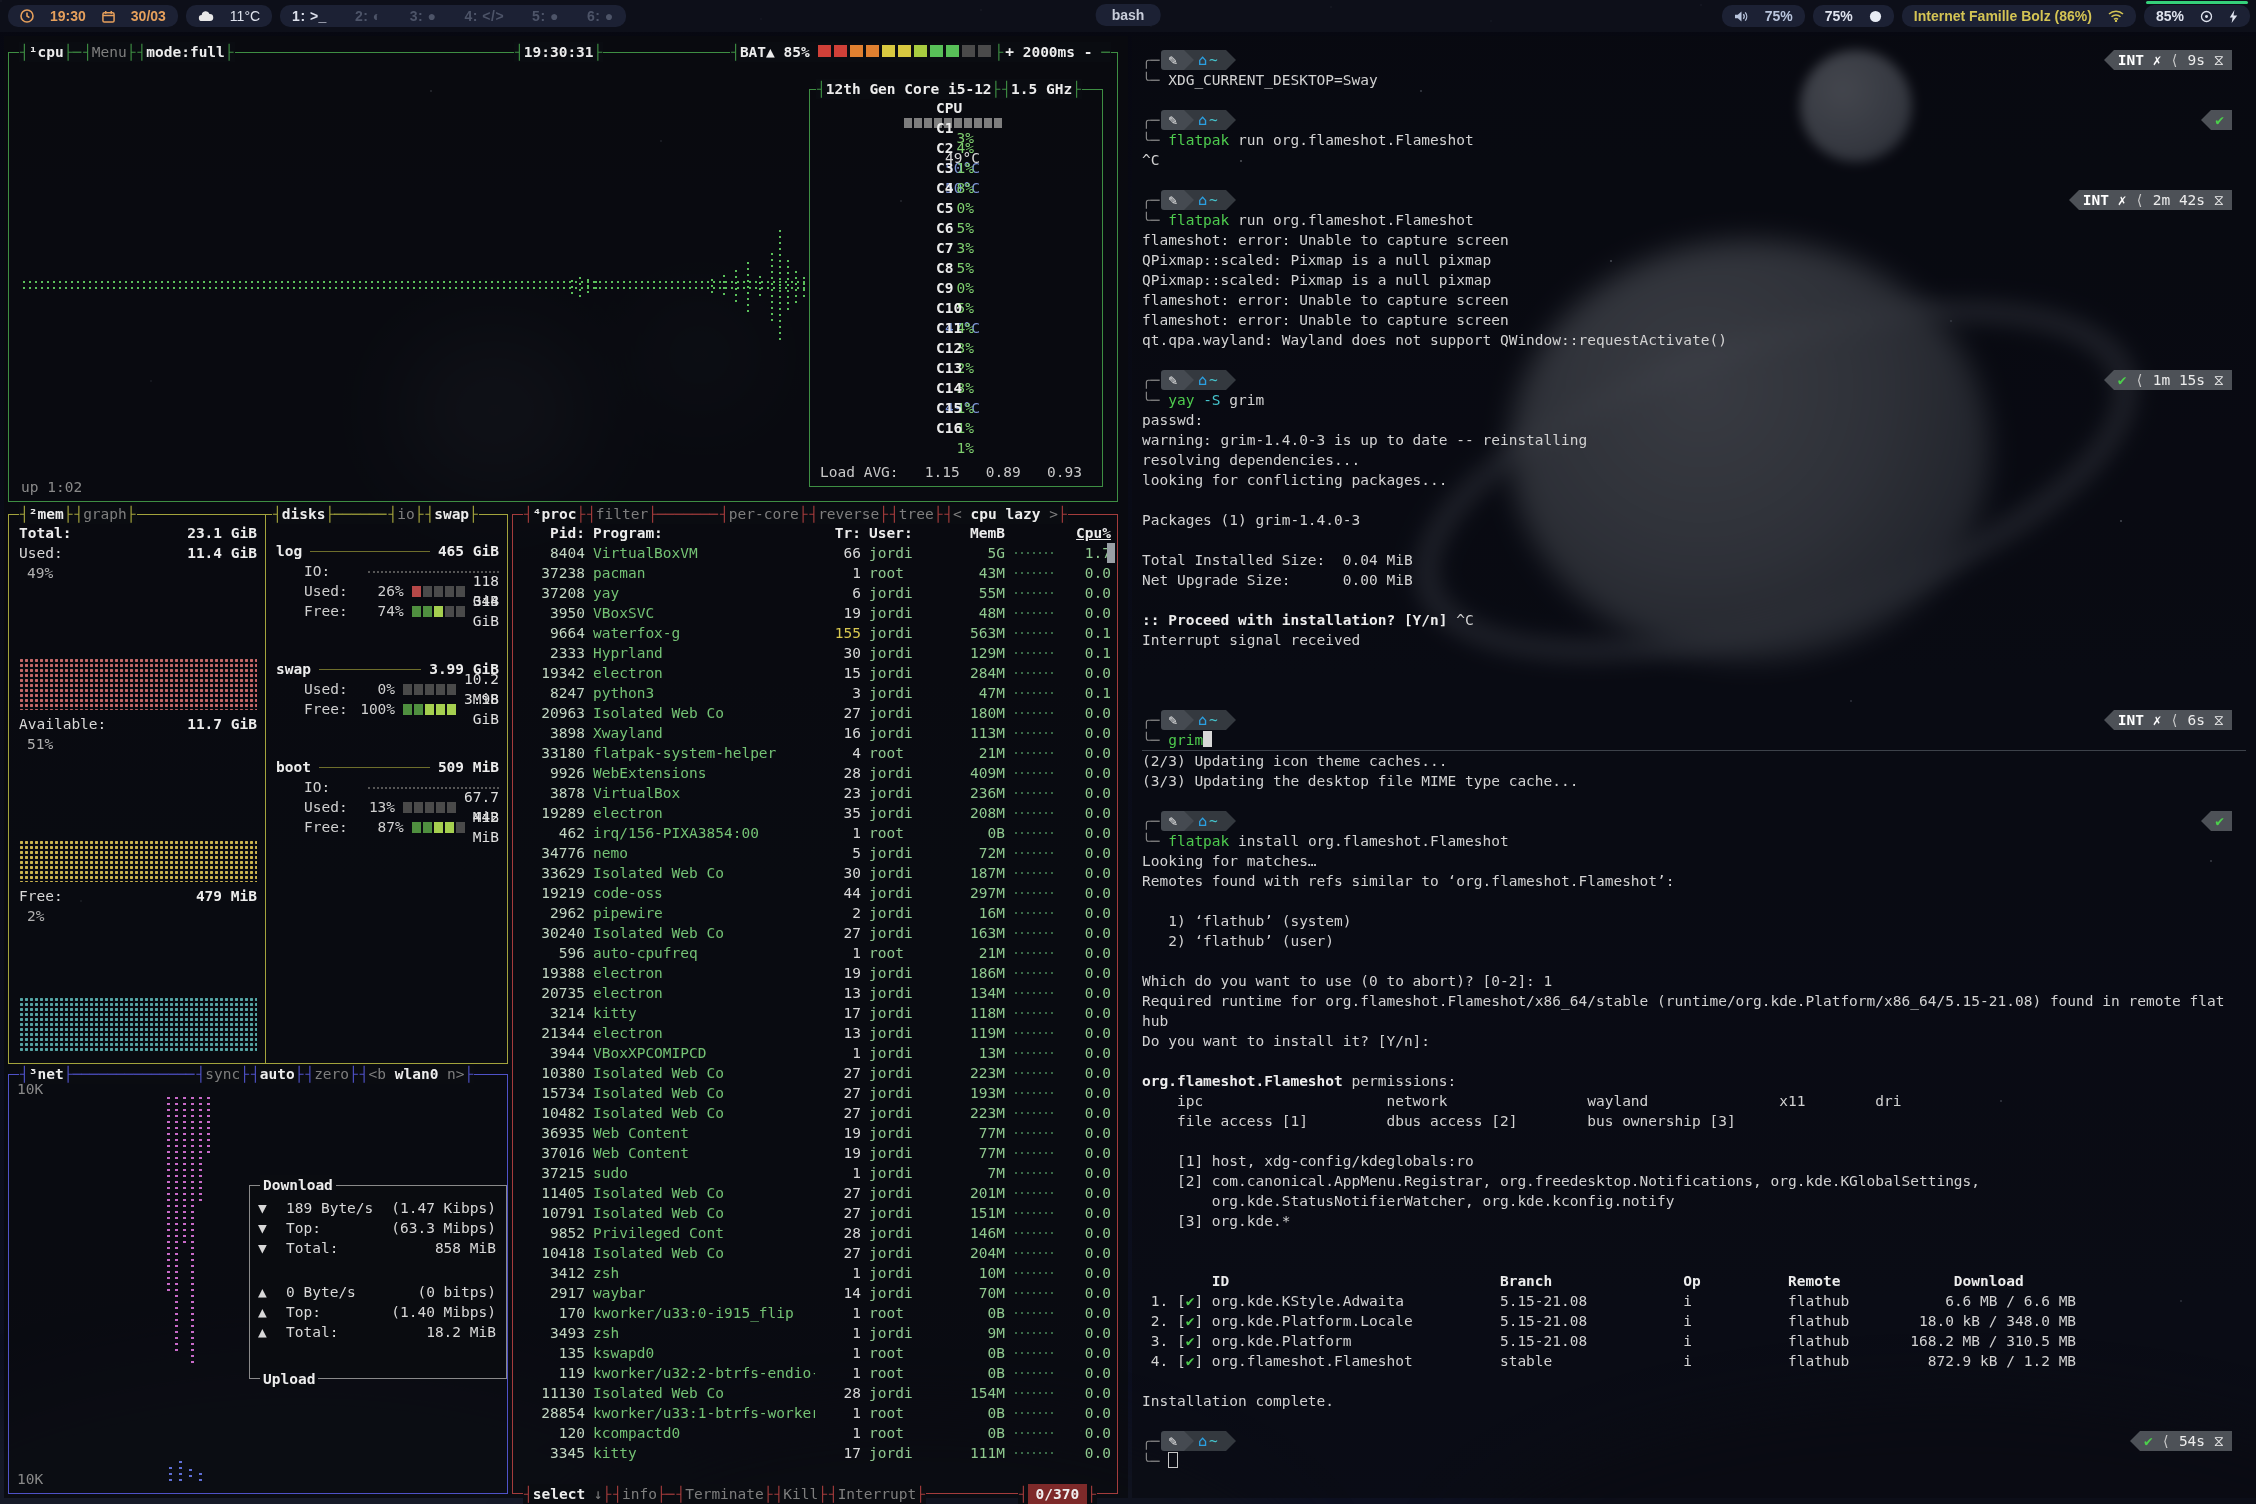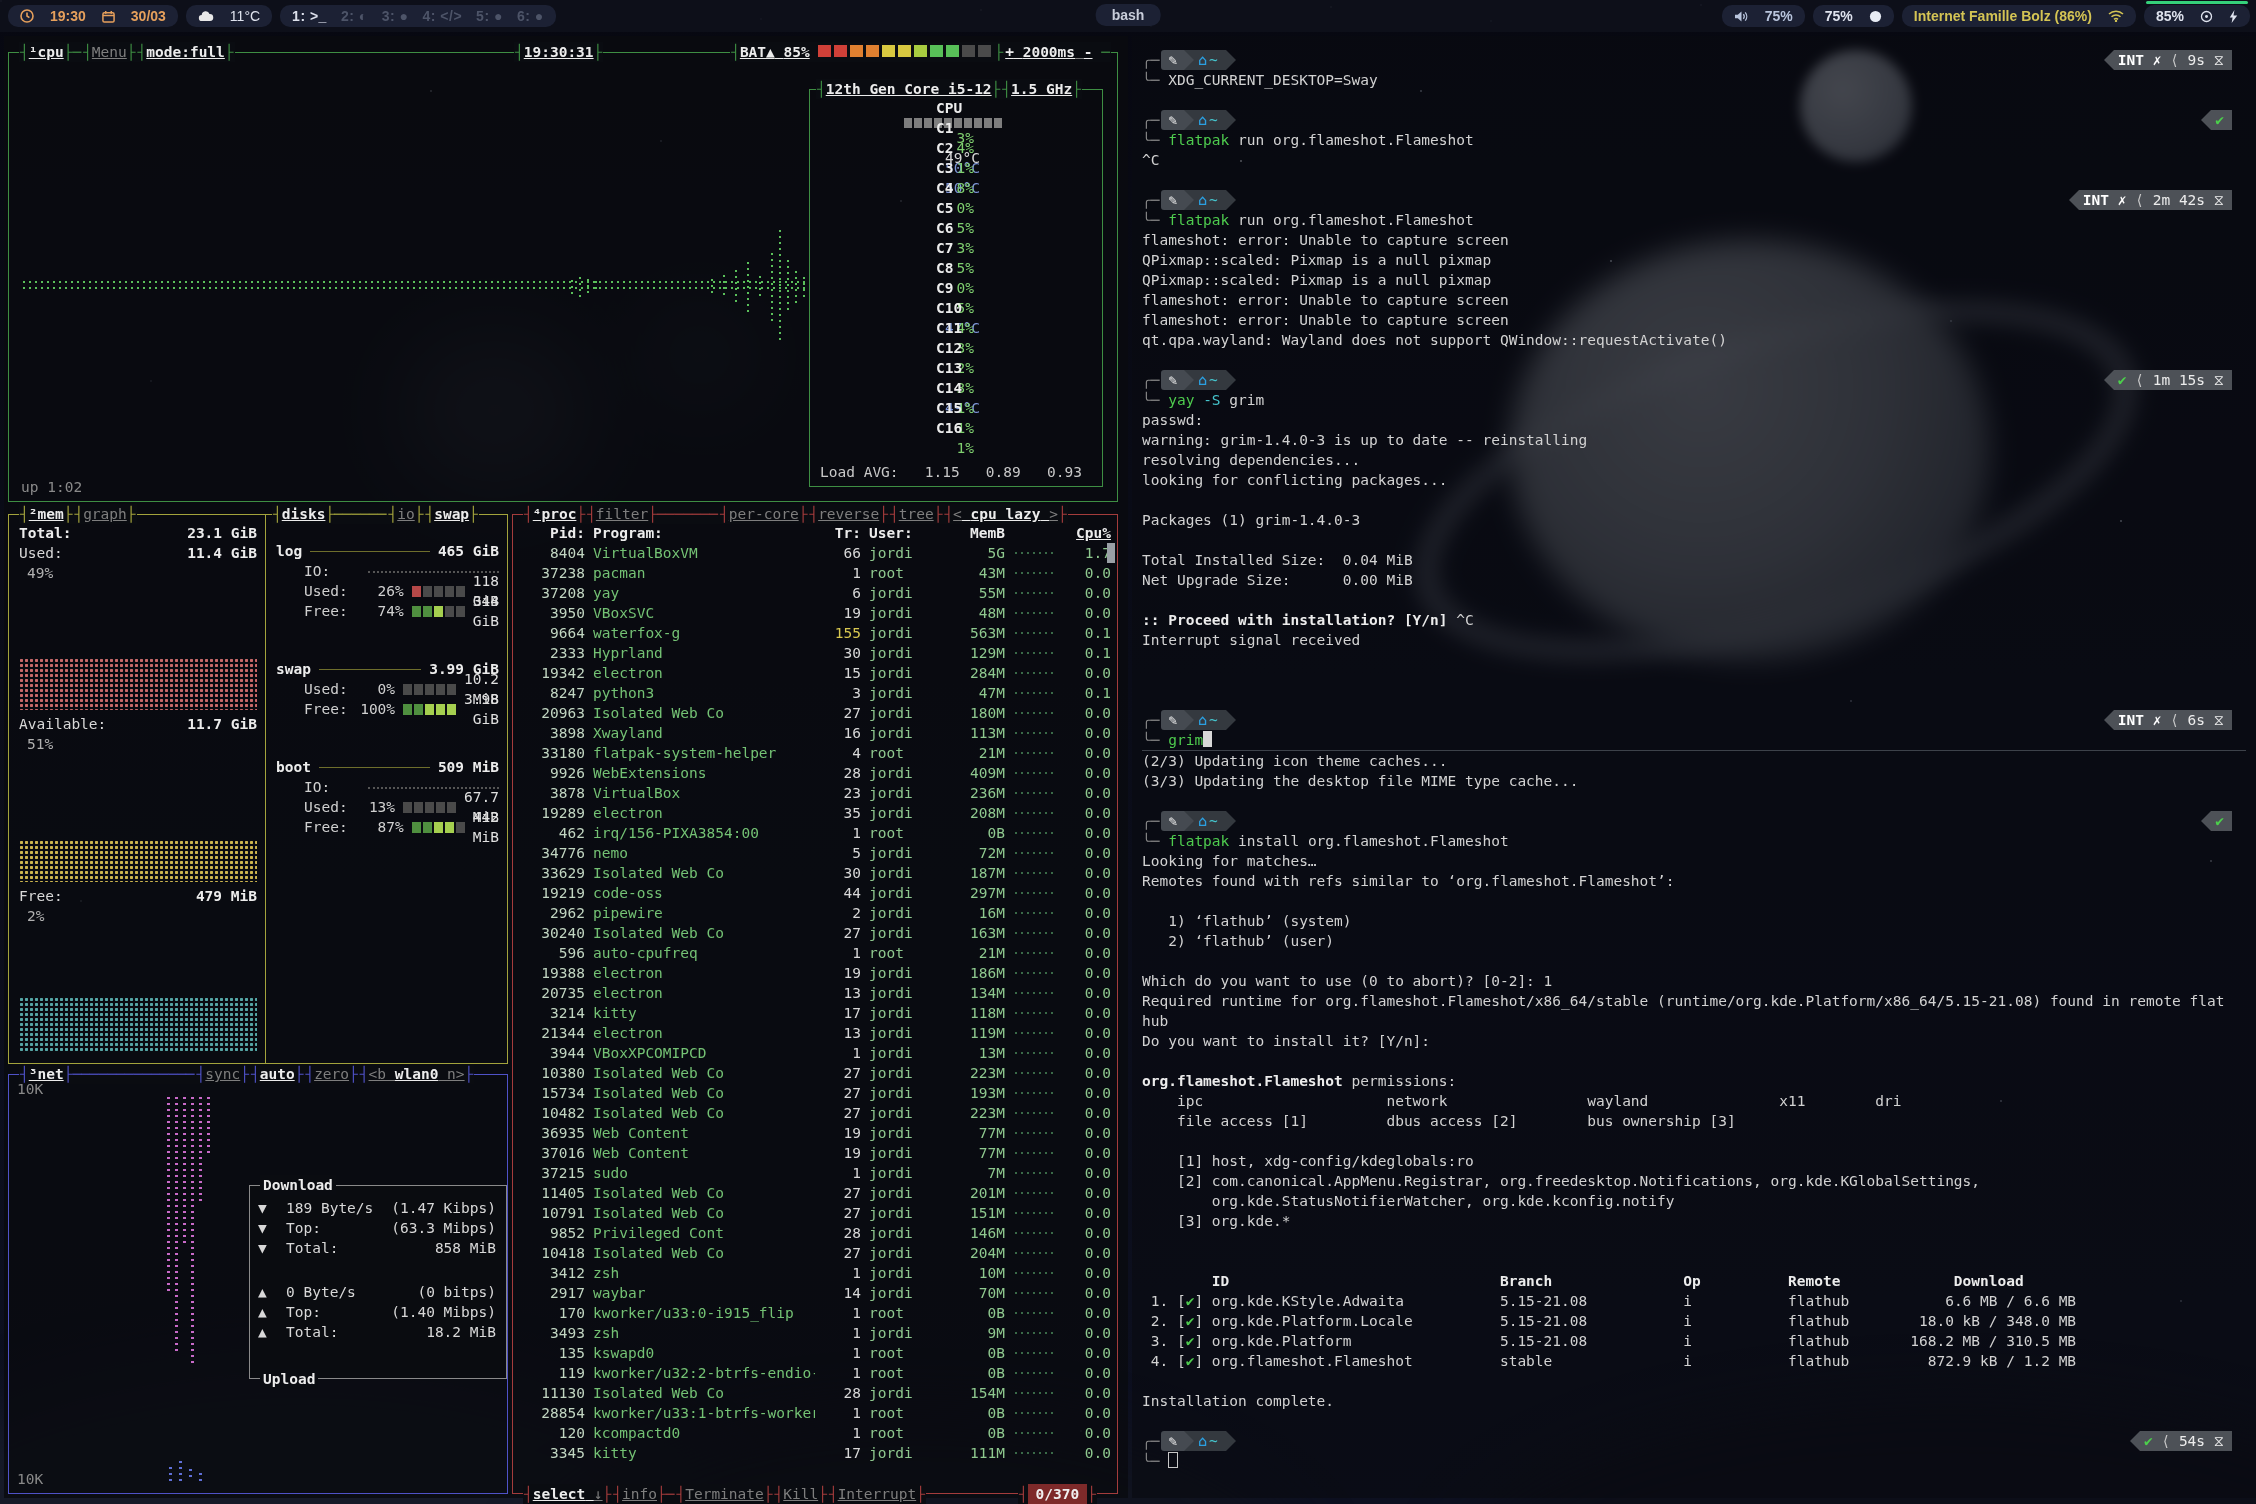--- a/index.html
+++ b/index.html
@@ -35,21 +35,21 @@
   .hill-c{position:absolute;left:1450px;top:1400px;width:1000px;height:380px;border-radius:50%;
     background:#0c0e18;filter:blur(28px);}
   
   .topbar{position:absolute;left:0;top:0;width:2256px;height:32px;
     background:rgba(14,16,26,.96);display:flex;align-items:center;
     font-family:"Liberation Sans",sans-serif;font-size:14px;z-index:50;}
   .mod{display:flex;align-items:center;gap:16px;background:#1c2134;border-radius:10px;
     padding:3px 12px;margin-left:8px;color:#dfe3ee;}
   .mod svg{display:block;}
   .mod.clockdate{color:#e6a05c;font-weight:bold;}
-  .mod.workspaces{gap:14px;color:#4d5468;justify-content:center;}
+  .mod.workspaces{gap:28px;color:#4d5468;justify-content:center;}
   .ws{color:#4d5468;font-weight:bold;letter-spacing:.5px;}
   .ws.active{color:#dde1ec;}
   .center-mod{position:absolute;left:50%;transform:translateX(-50%);top:4px;
     background:#1c2134;border-radius:10px;padding:3px 16px;color:#c9cedb;font-weight:bold;}
   .tright{margin-left:auto;display:flex;align-items:center;}
   .mod.network{color:#d4c454;font-weight:bold;}
   .mod.battery{position:relative;font-weight:bold;margin-right:6px;}
   .mod.battery::before{content:"";position:absolute;top:-4px;left:2px;right:2px;height:3px;
     background:#35d07a;border-radius:2px;}
   
@@ -62,21 +62,21 @@
   .box.cpu{left:4px;top:16px;width:1110px;height:450px;border-color:#3e8e43;}
   .box.mem{left:4px;top:478px;width:500px;height:550px;border-color:#a3a33c;}
   .box.net{left:4px;top:1038px;width:500px;height:420px;border-color:#4f52c8;}
   .box.proc{left:508px;top:478px;width:606px;height:980px;border-color:#a43c3c;}
   .btitle{position:absolute;top:-11px;left:10px;display:flex;align-items:center;white-space:pre;}
   .bfoot{position:absolute;bottom:-11px;left:10px;display:flex;align-items:center;white-space:pre;}
   .chip{background:#0a0c11;padding:0 1px;display:inline-flex;align-items:center;}
   .tick{font-weight:normal;}
   .cpu .tick{color:#3e8e43;} .mem .tick{color:#a3a33c;}
   .net .tick{color:#4f52c8;} .proc .tick{color:#a43c3c;}
-  .lbl{color:#ececec;font-weight:bold;text-decoration:underline;} .lbl.dim{color:#7e7e7e;font-weight:normal;}
+  .lbl{color:#ececec;font-weight:bold;} .lbl.dim{color:#7e7e7e;font-weight:normal;}
   .t-clock{position:absolute;left:505px;top:-11px;}
   .t-right{position:absolute;right:6px;top:-11px;display:flex;align-items:center;white-space:pre;}
   .bbk{width:13px;height:12px;margin-right:3px;display:inline-block;}
   .bb-r{background:#d04038;}.bb-o{background:#e08030;}.bb-y{background:#d8c840;}
   .bb-yg{background:#a8cc40;}.bb-g{background:#58c058;}.bb-d{background:#4a4a4a;}
   
   .cpu-graph{position:absolute;left:12px;top:30px;width:788px;height:400px;}
   .dots-g{background-image:radial-gradient(circle,#5abf5a 1.4px,transparent 1.5px);background-size:6px 6px;}
   .dots-b{background-image:radial-gradient(circle,#4f68c8 1.4px,transparent 1.5px);background-size:6px 6px;}
   .band{position:absolute;left:0;width:100%;height:14px;}

